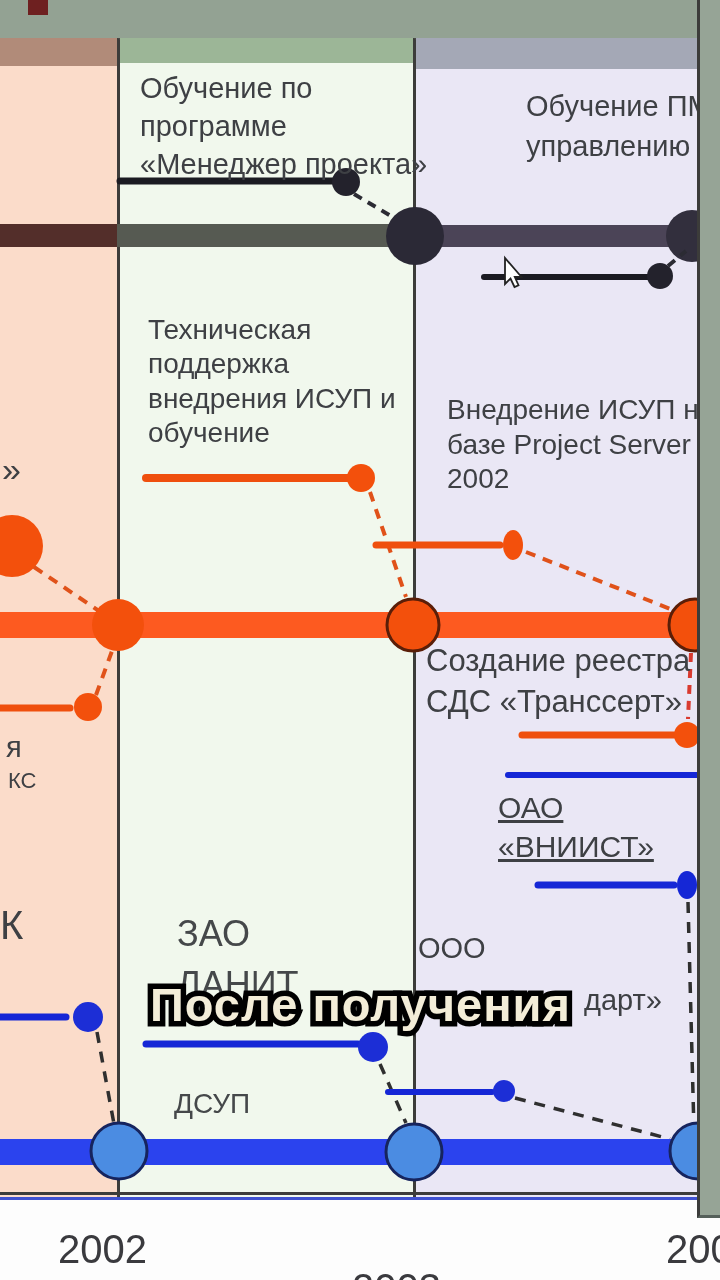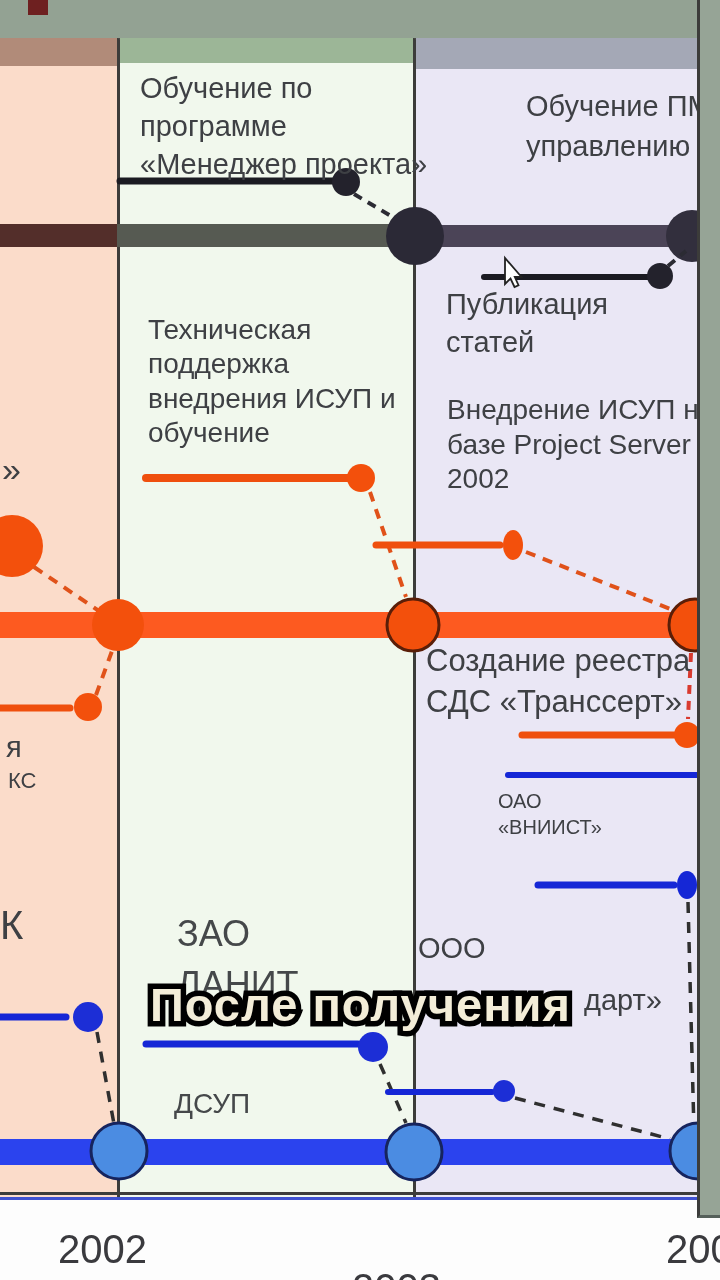--- a/index.html
+++ b/index.html
@@ -109,32 +109,30 @@
     <circle cx="698" cy="1151" r="28" fill="#4b8ce2" stroke="#16245e" stroke-width="3"></circle>
 
     <polygon points="505,258 505,284 510.5,278.5 514.5,287 518.5,285.2 514.8,277 521.5,277" fill="#ffffff" stroke="#222222" stroke-width="1.8"></polygon>
   </svg>
 
   <div class="lbl" style="left:140px;top:55px;line-height:1.31;margin-top:15px;">Обучение по
 программе
 «Менеджер проекта»</div>
   <div class="lbl" style="left:526px;top:86px;line-height:1.38;">Обучение ПМ
 управлению П</div>
-  <div class="lbl" style="left:446px;top:286px;line-height:1.3;">Публикация
-статей</div>
   <div class="lbl" style="left:148px;top:313px;font-size:28px;line-height:1.23;">Техническая
 поддержка
 внедрения ИСУП и
 обучение</div>
   <div class="lbl" style="left:431px;top:393px;font-size:28px;line-height:1.24;margin-left:16px;">Внедрение ИСУП на
 базе Project Server
 2002</div>
   <div class="lbl" style="left:378px;top:640px;font-size:31px;line-height:1.33;margin-left:48px;">Создание реестра
 СДС «Транссерт»</div>
-  <div class="lbl" style="left:498px;top:788px;font-size:20px;line-height:1.3;">ОАО
+  <div class="lbl" style="left:498px;top:788px;font-size:30px;line-height:1.3;text-decoration:underline;">ОАО
 «ВНИИСТ»</div>
   <div class="lbl big" style="left:177px;top:908px;">ЗАО
 ЛАНИТ</div>
   <div class="lbl" style="left:418px;top:930px;">ООО</div>
   <div class="lbl" style="left:584px;top:982px;">дарт»</div>
   <div class="lbl big" style="left:174px;top:1084px;font-size:28px;">ДСУП</div>
 
   <div class="cut" style="left:2px;top:450px;font-size:34px;">»</div>
   <div class="cut" style="left:6px;top:731px;font-size:29px;">я</div>
   <div class="cut" style="left:8px;top:768px;font-size:22px;">КС</div>

